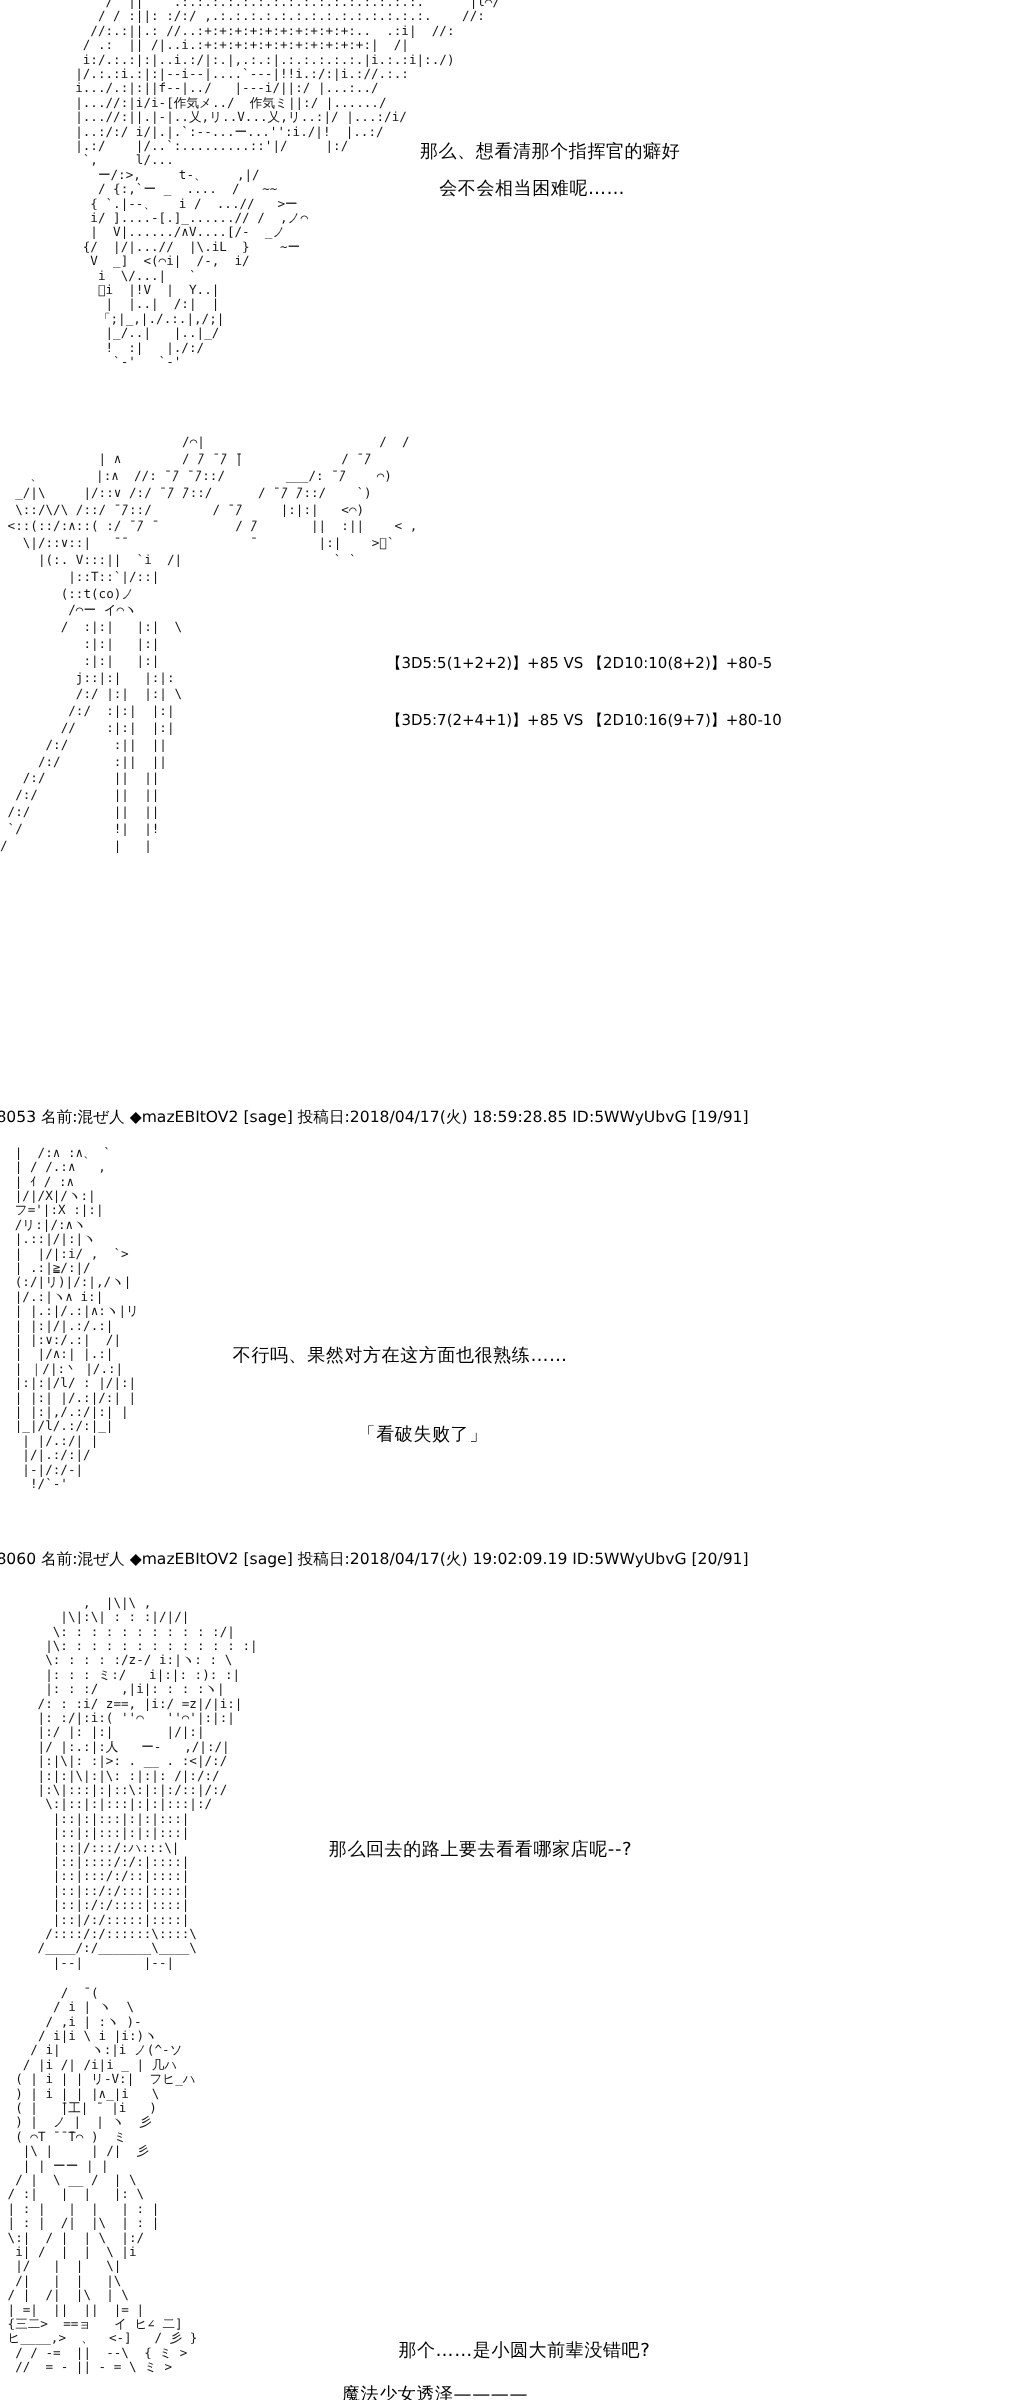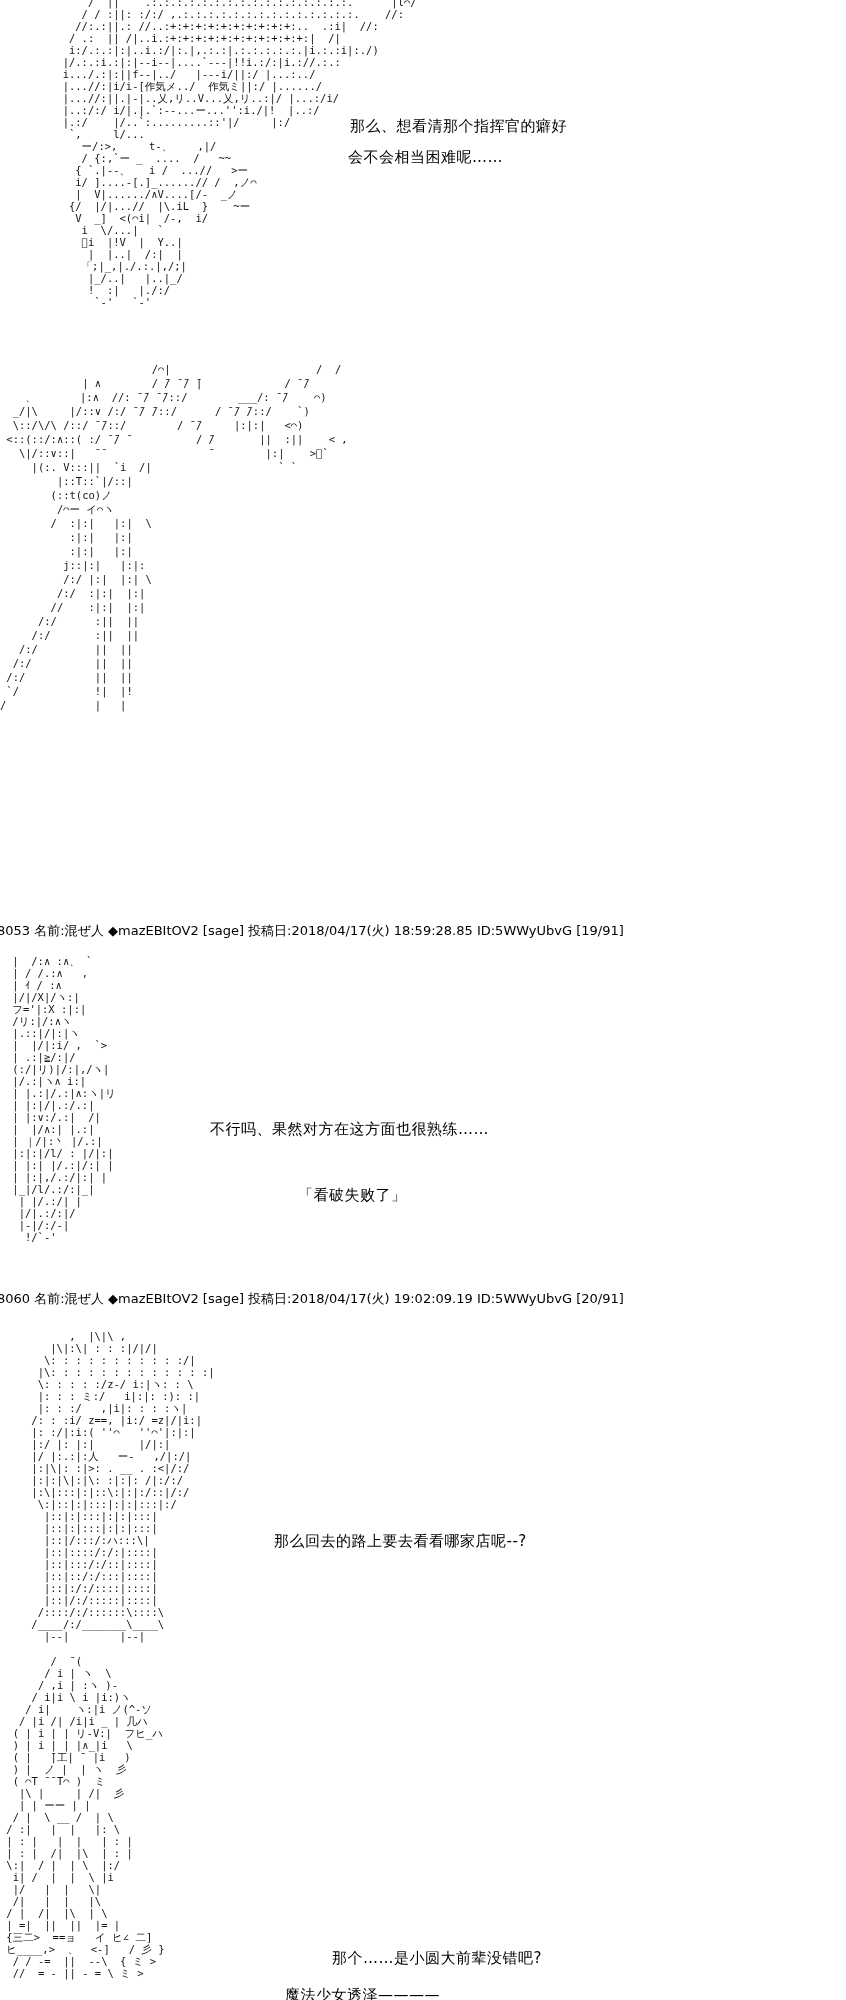--- a/index.html
+++ b/index.html
@@ -54,21 +54,21 @@
      i  \/...|   `
      ゙i  |!V  |  Y..|
       |  |..|  /:|  |
      「;|_,|./.:.|,/;|
       |_/..|   |..|_/
       !  :|   |./:/
        `-'   `-'</pre>
 
   <div class="dlg" style="left:350px; top:117px;">那么、想看清那个指挥官的癖好</div>
 
-  <div class="dlg" style="left:348px; top:148px;">会不会相当困难呢……</div>
+  <div class="dlg" style="left:366px; top:148px;">会不会相当困难呢……</div>
 
   <pre class="aa" style="left:0px; top:362px; line-height:14px;">                        /⌒|                       /  /
              | ∧        / ̄/ ̄ ̄/ ̄|             / ̄ ̄/
     、       |:∧  //: ̄ ̄/ ̄ ̄/::/        ___/: ̄ ̄/    ⌒)
   _/|\     |/::∨ /:/ ̄ ̄/ ̄/::/      / ̄ ̄/ ̄/::/    `)
   \::/\/\ /::/ ̄ ̄/::/        / ̄ ̄/     |:|:|   &lt;⌒)
  &lt;::(::/:∧::( :/ ̄ ̄/ ̄           / ̄/       ||  :||    &lt; ,
    \|/::∨::|   ̄ ̄                 ̄         |:|    &gt;゙`
      |(:. V:::||  `i  /|                    ` `
          |::T::`|/::|
@@ -82,20 +82,24 @@
          /:/  :|:|  |:|
         //    :|:|  |:|
       /:/      :||  ||
      /:/       :||  ||
    /:/         ||  ||
   /:/          ||  ||
  /:/           ||  ||
  `/            !|  |!
 /              |   |</pre>
 
+  <div class="dice" style="left:322px; top:514px;">
+    <div>【3D5:5(1+2+2)】+85 VS 【2D10:10(8+2)】+80-5</div>
+    <div>【3D5:7(2+4+1)】+85 VS 【2D10:16(9+7)】+80-10</div>
+  </div>
 
   <div class="hdr" style="left:-3px; top:922px;">8053 名前:混ぜ人 ◆mazEBItOV2 [sage] 投稿日:2018/04/17(火) 18:59:28.85 ID:5WWyUbvG [19/91]</div>
 
   <pre class="aa" style="left:6px; top:955px;"> |  /:∧ :∧、 `
  | / /.:∧   ,
  | ｲ / :∧
  |/|/X|/ヽ:|
  フ='|:X :|:|
  /リ:|/:∧ヽ
  |.::|/|:|ヽ
@@ -110,21 +114,21 @@
  | ｜/|:丶 |/.:|
  |:|:|/l/ : |/|:|
  | |:| |/.:|/:| |
  | |:|,/.:/|:| |
  |_|/l/.:/:|_|
   | |/.:/| |
   |/|.:/:|/
   |-|/:/-|
    !/`-'</pre>
 
-  <div class="dlg" style="left:210px; top:1120px;">不行吗、果然对方在这方面也很熟练……</div>
+  <div class="dlg" style="left:194px; top:1120px;">不行吗、果然对方在这方面也很熟练……</div>
 
   <div class="dlg" style="left:298px; top:1186px;">「看破失败了」</div>
 
   <div class="hdr" style="left:-3px; top:1290px;">8060 名前:混ぜ人 ◆mazEBItOV2 [sage] 投稿日:2018/04/17(火) 19:02:09.19 ID:5WWyUbvG [20/91]</div>
 
   <pre class="aa" style="left:25px; top:1330px;">       ,  |\|\ ,
     |\|:\| : : :|/|/|
    \: : : : : : : : : : :/|
   |\: : : : : : : : : : : : :|
   \: : : : :/z-/ i:|ヽ: : \

